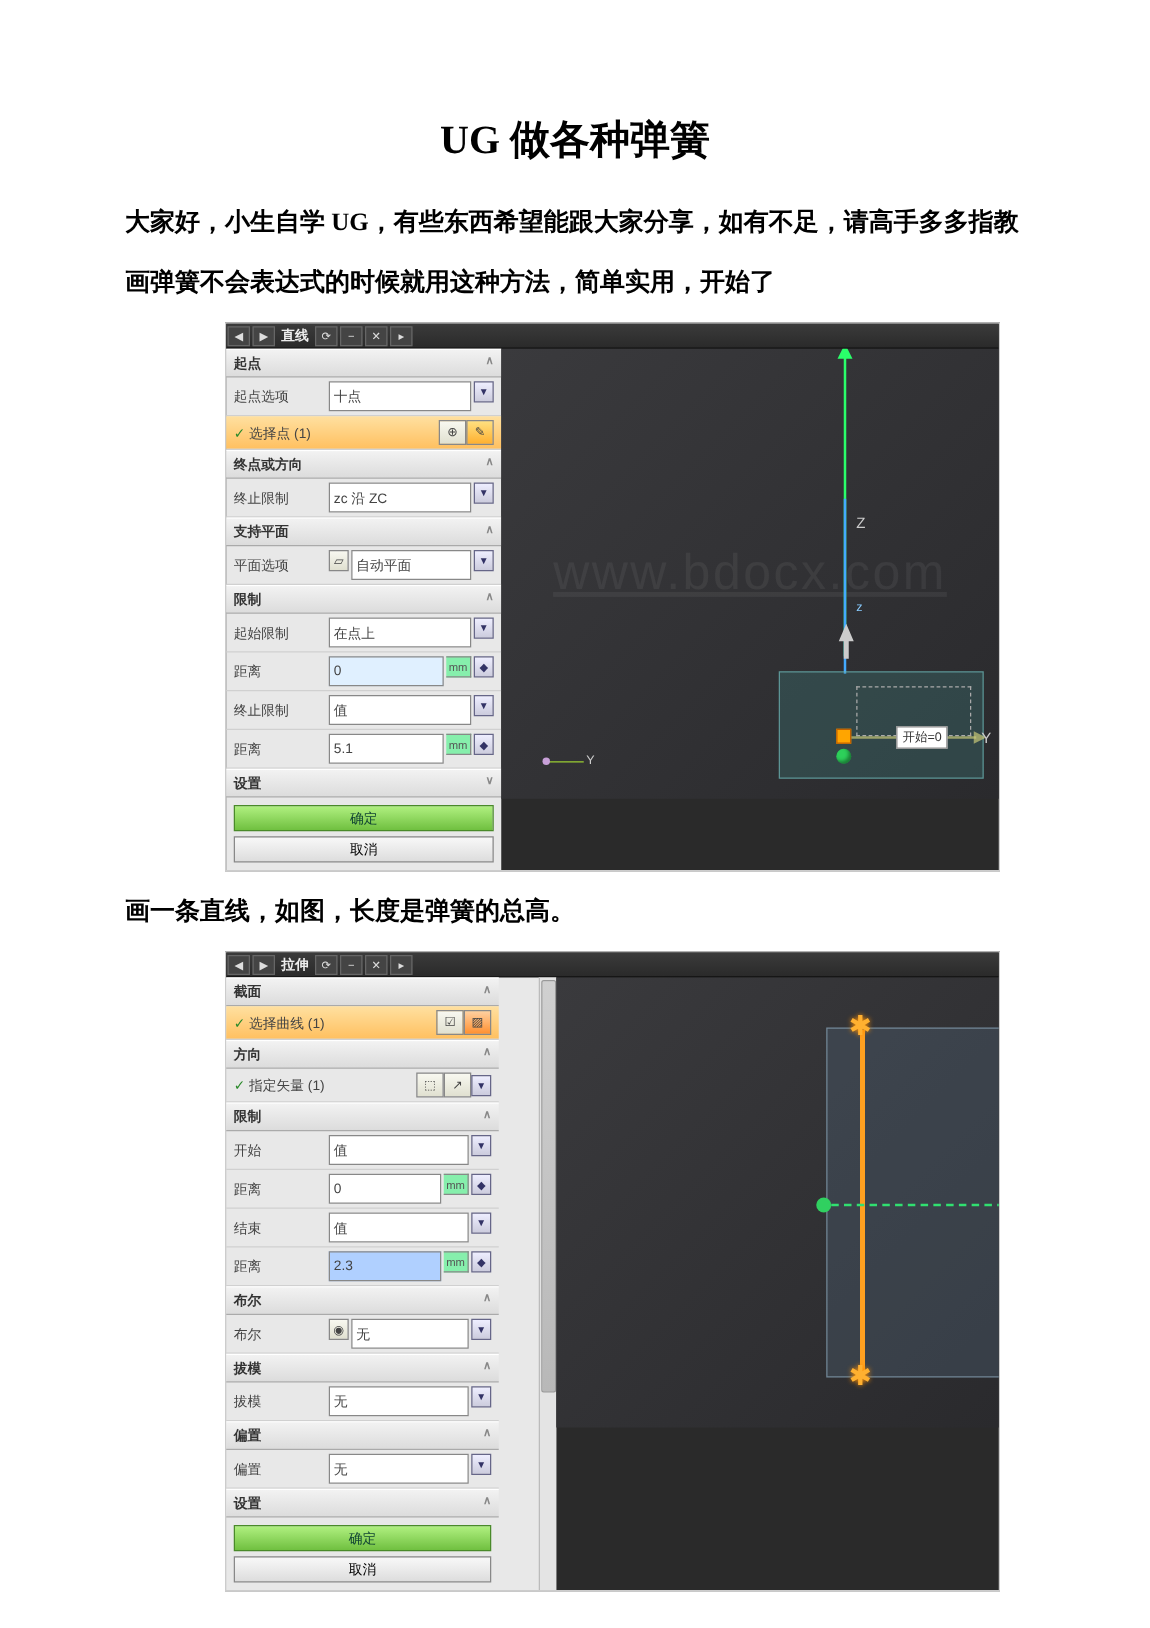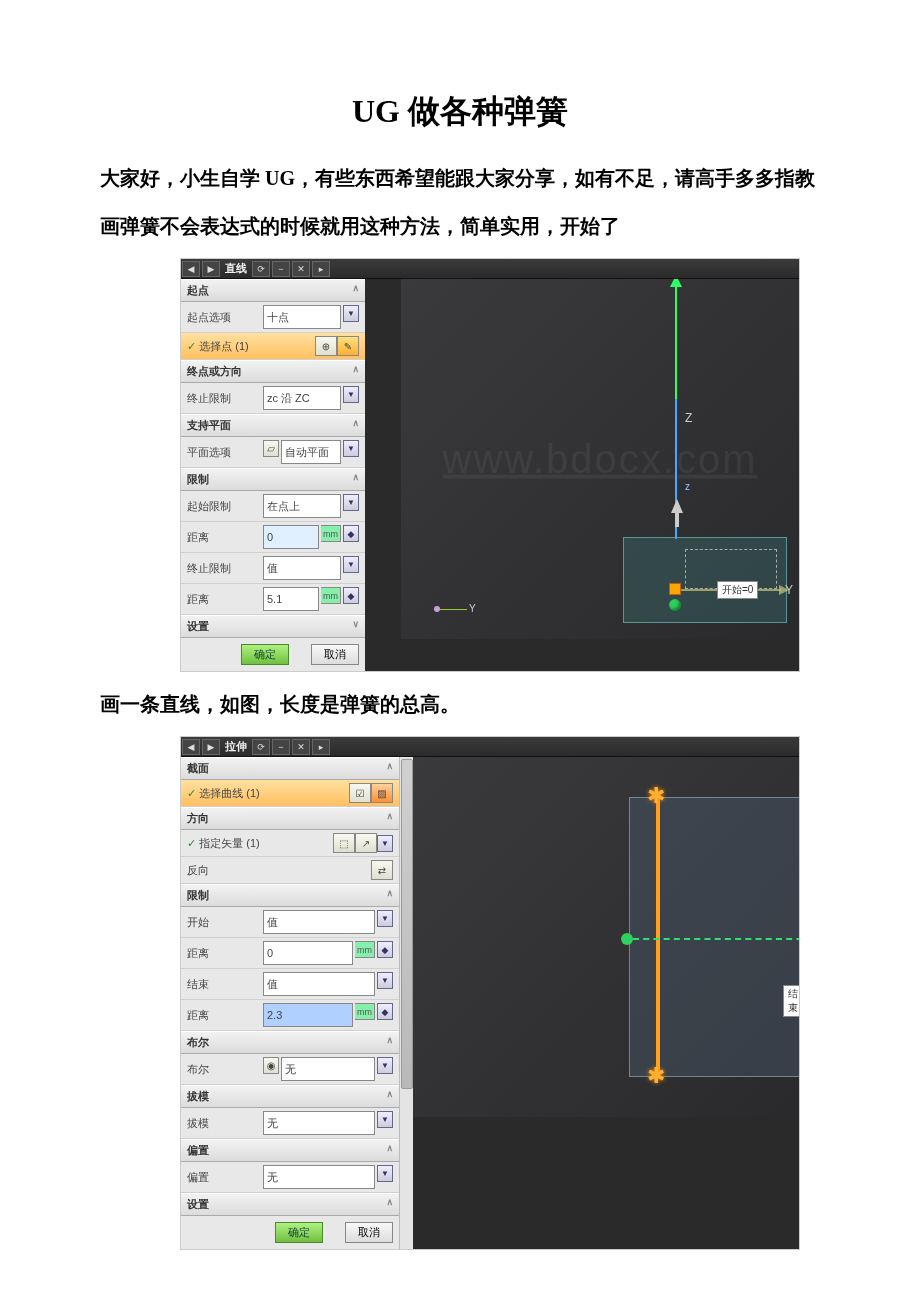--- a/index.html
+++ b/index.html
@@ -3,34 +3,34 @@
 <meta charset="utf-8">
 <style>
   * { box-sizing: border-box; margin: 0; padding: 0; }
   body { font-family: "SimSun", "宋体", serif; background: #fff; width: 920px; margin: 0 auto; padding: 90px 60px; }
   h1 { text-align: center; font-size: 32px; font-weight: bold; margin-bottom: 28px; font-family: "SimSun", serif; }
   .para { font-size: 20px; line-height: 1.6; margin: 16px 0; text-indent: 2em; font-weight: bold; }
   .screenshot { margin: 10px 0 10px 120px; border: 1px solid #ccc; background: #2a2a2a; width: 620px; position: relative; font-family: "SimSun", sans-serif; font-size: 11px; }
   .titlebar { background: linear-gradient(#3b3b3b, #2a2a2a); height: 20px; display: flex; align-items: center; border-bottom: 1px solid #111; }
   .titlebar .tbtn { width: 18px; height: 16px; background: #444; border: 1px solid #666; margin: 0 1px; display: flex; align-items: center; justify-content: center; color: #ddd; font-size: 9px; }
   .titlebar .title { color: #eee; font-size: 11px; padding: 0 4px; font-weight: bold; }
-  .panel { background: #e8e8e8; width: 184px; float: left; }
+  .panel { background: #e8e8e8; width: 220px; float: left; }
   .section-head { background: linear-gradient(#f2f2f2, #dcdcdc); border-top: 1px solid #fff; border-bottom: 1px solid #aaa; padding: 3px 6px; font-weight: bold; font-size: 11px; display: flex; justify-content: space-between; color: #333; }
   .section-head .chev { color: #888; font-size: 9px; }
   .row { display: flex; align-items: center; padding: 3px 6px; border-bottom: 1px solid #d0d0d0; font-size: 11px; color: #444; }
   .row .label { flex: 0 0 76px; }
   .row .field { flex: 1; display: flex; gap: 2px; }
   .row.highlight { background: linear-gradient(#ffe0a0, #ffc060); }
   .row.highlight .check { color: #2a8a2a; margin-right: 3px; }
   .combo { flex: 1; background: #fff; border: 1px solid #888; padding: 11px 3px; font-size: 11px; display: flex; align-items: center; height: 17px; }
   .dropbtn { width: 16px; height: 17px; background: linear-gradient(#eef,#ccd); border: 1px solid #668; display: flex; align-items: center; justify-content: center; font-size: 8px; color: #336; }
   .unit { width: 20px; height: 17px; background: #86efac; border: 1px solid #888; border-left: none; display: flex; align-items: center; justify-content: center; font-size: 9px; color: #555; }
   .extrabtn { width: 16px; height: 17px; background: linear-gradient(#eef,#ccd); border: 1px solid #668; display: flex; align-items: center; justify-content: center; font-size: 9px; color: #336; }
   .iconbtn { width: 22px; height: 20px; background: linear-gradient(#f8f8f0,#e0e0d0); border: 1px solid #888; display: flex; align-items: center; justify-content: center; font-size: 10px; }
-  .btnrow { display: flex; justify-content: flex-end; gap: 22px; padding: 6px; }
+  .btnrow { display: flex; justify-content: flex-end; gap: 4px; padding: 6px; flex-direction: column; }
   .ok { background: linear-gradient(#b0f080,#70c040); border: 1px solid #4a8a2a; padding: 2px 12px; font-size: 11px; color: #143; }
   .cancel { background: linear-gradient(#f8f8f8,#ddd); border: 1px solid #888; padding: 2px 12px; font-size: 11px; }
   .viewport { margin-left: 220px; background: linear-gradient(135deg, #3a3a3d 0%, #2a2a2d 100%); position: relative; overflow: hidden; }
   .viewport.vp1 { height: 360px; }
   .viewport.vp2 { height: 360px; }
   .axis-label { position: absolute; color: #ccc; font-size: 12px; }
   .triad { position: absolute; left: 36px; bottom: 30px; }
   .triad .xaxis { position: absolute; width: 30px; height: 1px; background: #9acd32; left: 0; top: 0; }
   .triad .origin { position: absolute; width: 6px; height: 6px; background: #c8a0d8; border-radius: 50%; left: -3px; top: -3px; }
   .triad .ylabel { position: absolute; left: 32px; top: -6px; color: #ccc; font-size: 10px; }
@@ -55,21 +55,21 @@
   
   .vp2 .rect2 { position: absolute; left: 216px; top: 40px; width: 184px; height: 280px; background: rgba(80,100,120,0.35); border: 1px solid rgba(150,180,200,0.6); }
   .vp2 .orangeline { position: absolute; left: 243px; top: 42px; width: 4px; height: 276px; background: #ffa020; }
   .vp2 .star { position: absolute; color: #ffb030; font-size: 22px; text-shadow: 0 0 4px #ff9000; }
   .vp2 .midball { position: absolute; left: 208px; top: 176px; width: 12px; height: 12px; background: #30d060; border-radius: 50%; }
   .vp2 .dashgreen { position: absolute; left: 220px; top: 181px; width: 200px; border-top: 2px dashed #30e070; }
   .vp2 .dashgreen::after { content:""; position:absolute; right:-10px; top:-6px; border-top:6px solid transparent; border-bottom:6px solid transparent; border-left:12px solid #30e070; }
   .vp2 .flo2 { left: 370px; top: 228px; }
   .scrollbar { position: absolute; right: 0; top: 0; bottom: 0; width: 14px; background: #e4e4e4; border-left: 1px solid #bbb; }
   .scrollbar .thumb { position: absolute; left: 1px; top: 2px; width: 12px; height: 330px; background: linear-gradient(#d0d0d0,#b8b8b8); border: 1px solid #999; border-radius: 2px; }
-  .panel2wrap { background: #e8e8e8; width: 232px; float: left; position: relative; }
+  .panel2wrap { background: #e8e8e8; width: 264px; float: left; position: relative; }
 </style>
 </head>
 <body>
 
 <h1>UG 做各种弹簧</h1>
 
 <p class="para">大家好，小生自学 UG，有些东西希望能跟大家分享，如有不足，请高手多多指教</p>
 <p class="para">画弹簧不会表达式的时候就用这种方法，简单实用，开始了</p>
 
 <div class="screenshot">
@@ -231,24 +231,20 @@
       <span>方向</span>
       <span class="chev">∧</span>
     </div>
     <div class="row">
       <span class="check" style="color:#2a8a2a;margin-right:3px">✓</span>
       <span class="label" style="flex:1">指定矢量 (1)</span>
       <div class="iconbtn">⬚</div>
       <div class="iconbtn">↗</div>
       <div class="dropbtn">▼</div>
     </div>
-    <div class="row">
-      <span class="label" style="flex:1">反向</span>
-      <div class="iconbtn">⇄</div>
-    </div>
 
     <div class="section-head">
       <span>限制</span>
       <span class="chev">∧</span>
     </div>
     <div class="row">
       <span class="label">开始</span>
       <div class="field">
         <div class="combo">值</div>
         <div class="dropbtn">▼</div>

